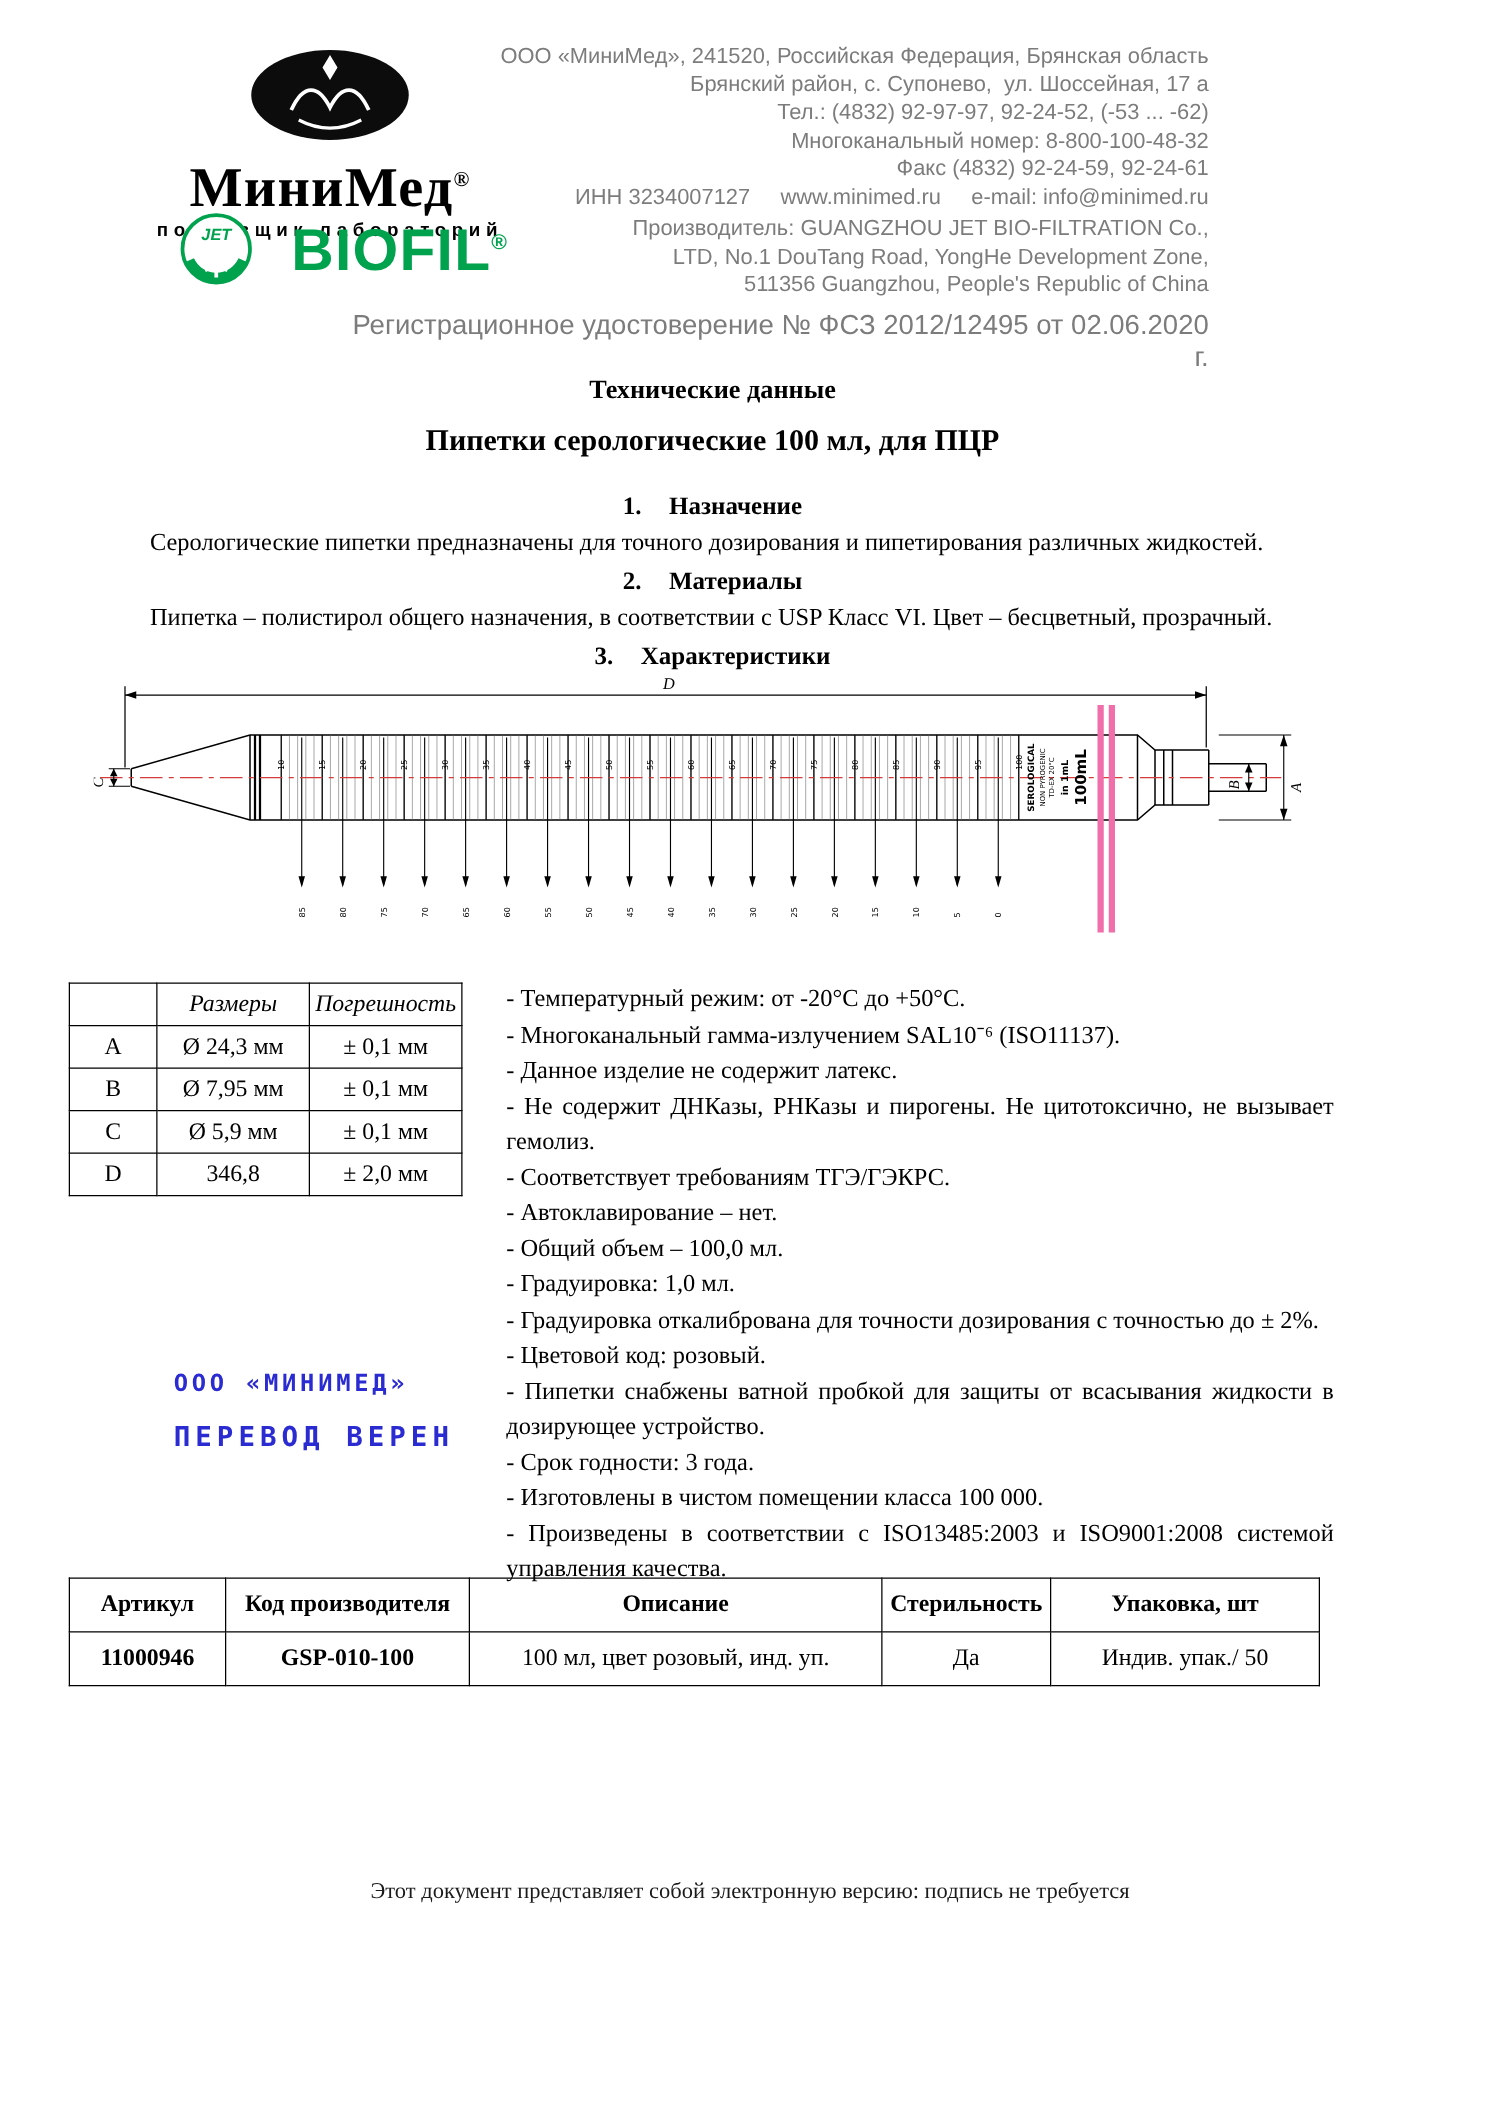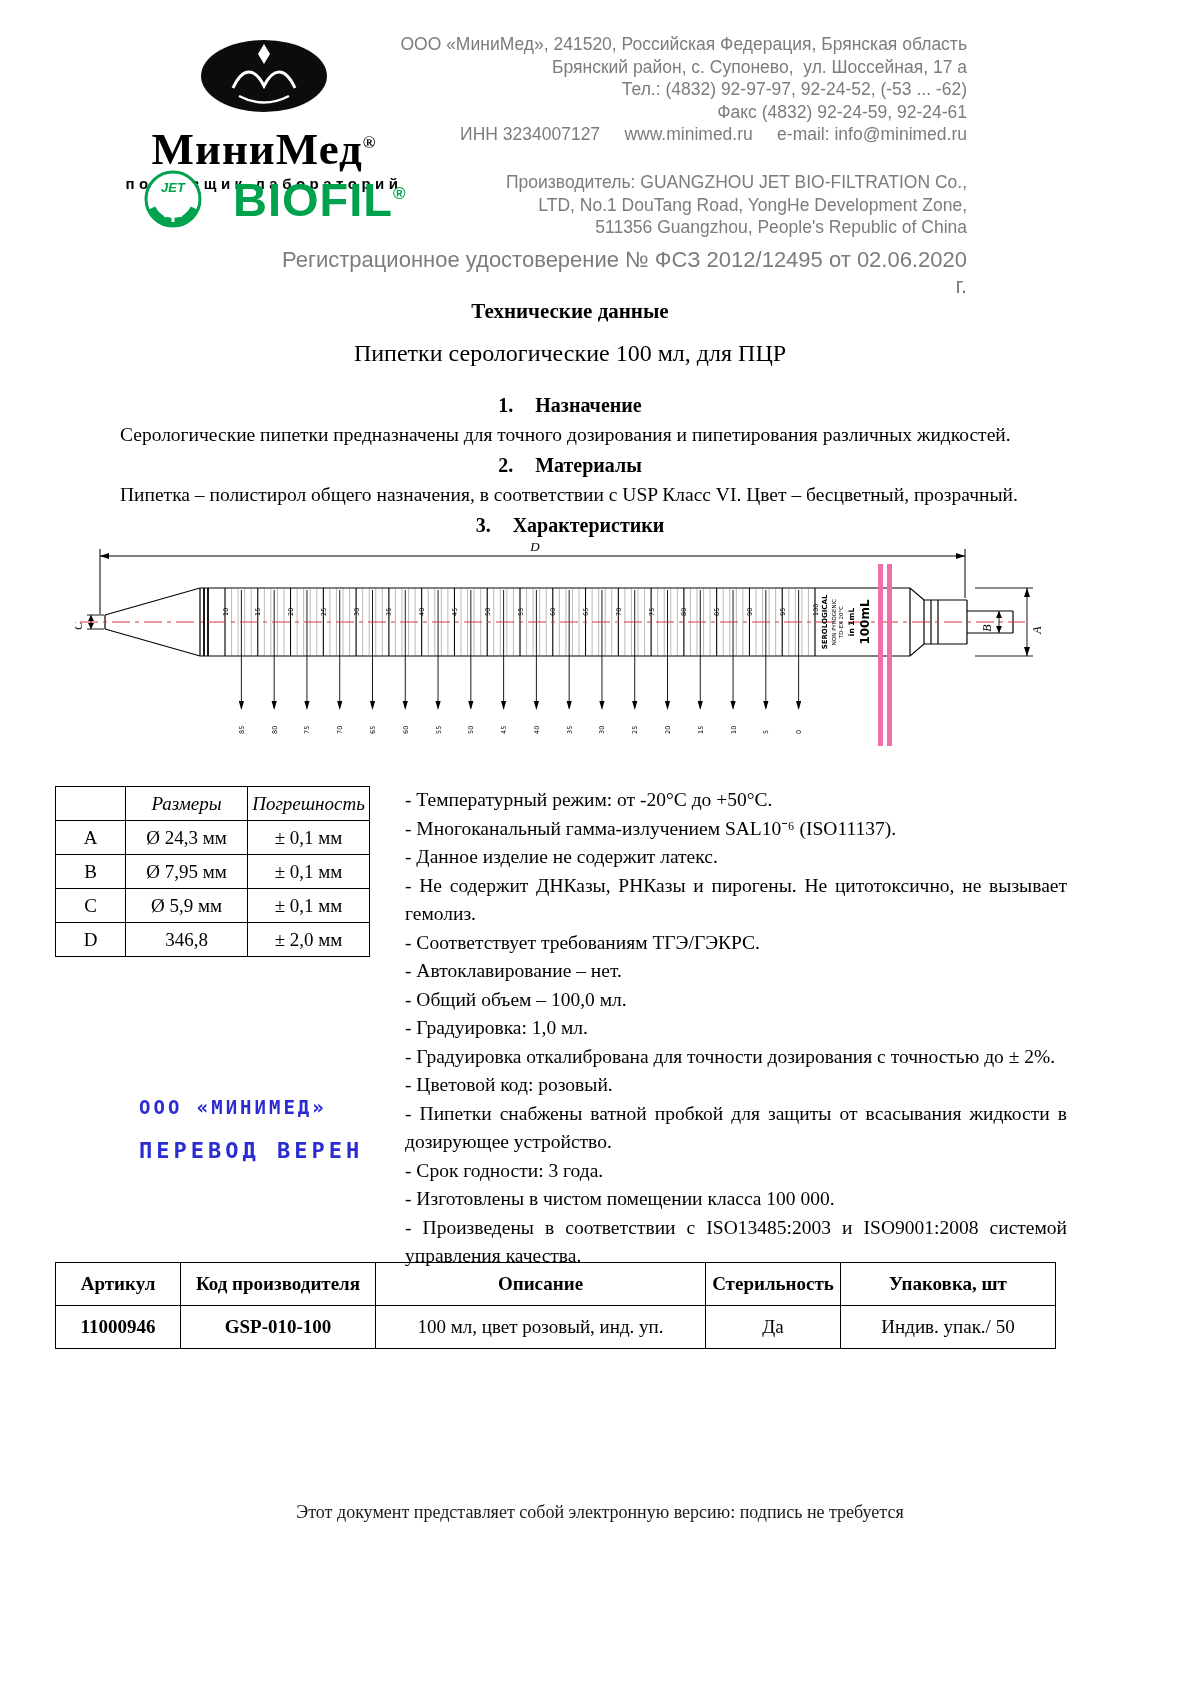--- a/index.html
+++ b/index.html
@@ -16,21 +16,21 @@
   .mm-name sup{font-size:17px;}
   .mm-tagline{font-family:"Liberation Sans",sans-serif;font-weight:bold;font-size:15px;letter-spacing:4.5px;margin-top:3px;white-space:nowrap;}
   .biofil{left:142px;top:168px;display:flex;align-items:center;gap:29px;}
   .biofil-word{font-family:"Liberation Sans",sans-serif;font-weight:bold;font-size:47px;color:#00a24d;letter-spacing:1px;}
   .biofil-word sup{font-size:17px;}
   .mfr-block{left:480px;top:171px;width:487px;text-align:right;font-size:17.5px;line-height:22.5px;}
   .registration{left:280px;top:247px;width:687px;text-align:right;font-size:22px;}
 
   
   .doc-title{top:299px;left:0;width:1140px;text-align:center;font-weight:bold;font-size:21px;}
-  .doc-subtitle{top:340px;left:0;width:1140px;text-align:center;font-weight:normal;font-size:24px;}
+  .doc-subtitle{top:340px;left:0;width:1140px;text-align:center;font-weight:bold;font-size:24px;}
   .sec-head{left:0;width:1140px;text-align:center;font-weight:bold;font-size:20px;}
   .sec-head .num{margin-right:22px;}
   .para{left:120px;width:968px;font-size:19.5px;}
 
   
   .dims-table{left:55px;top:786px;border-collapse:collapse;font-size:19px;}
   .dims-table th,.dims-table td{border:1.4px solid #000;text-align:center;height:33px;padding:0;}
   .dims-table th{font-style:italic;font-weight:normal;}
 
   
@@ -62,20 +62,21 @@
       <path d="M50,60 q25,13 50,0" stroke="#ffffff" stroke-width="2.5" fill="none"></path>
     </svg>
     <div class="mm-name"><span>МиниМед</span><sup>®</sup></div>
     <div class="mm-tagline">поставщик лабораторий</div>
   </div>
 
   <div class="abs sans gray contact-block">
       <div>ООО «МиниМед», 241520, Российская Федерация, Брянская область</div>
       <div>Брянский район, с. Супонево,&nbsp; ул. Шоссейная, 17 а</div>
       <div>Тел.: (4832) 92-97-97, 92-24-52, (-53 ... -62)</div>
+      <div>Многоканальный номер: 8-800-100-48-32</div>
       <div>Факс (4832) 92-24-59, 92-24-61</div>
       <div>ИНН 3234007127&nbsp;&nbsp;&nbsp;&nbsp;&nbsp;www.minimed.ru&nbsp;&nbsp;&nbsp;&nbsp;&nbsp;e-mail: info@minimed.ru</div>
     </div>
 
   <div class="abs biofil">
     <svg width="62" height="62" viewBox="0 0 62 62">
       <circle cx="31" cy="31" r="27" fill="#ffffff" stroke="#00a24d" stroke-width="3"></circle>
       <path d="M10,40 a23,23 0 0 0 42,0" fill="none" stroke="#00a24d" stroke-width="7"></path>
       <line x1="31" y1="36" x2="31" y2="54" stroke="#ffffff" stroke-width="3"></line>
       <line x1="18" y1="34" x2="24" y2="49" stroke="#ffffff" stroke-width="3"></line>

